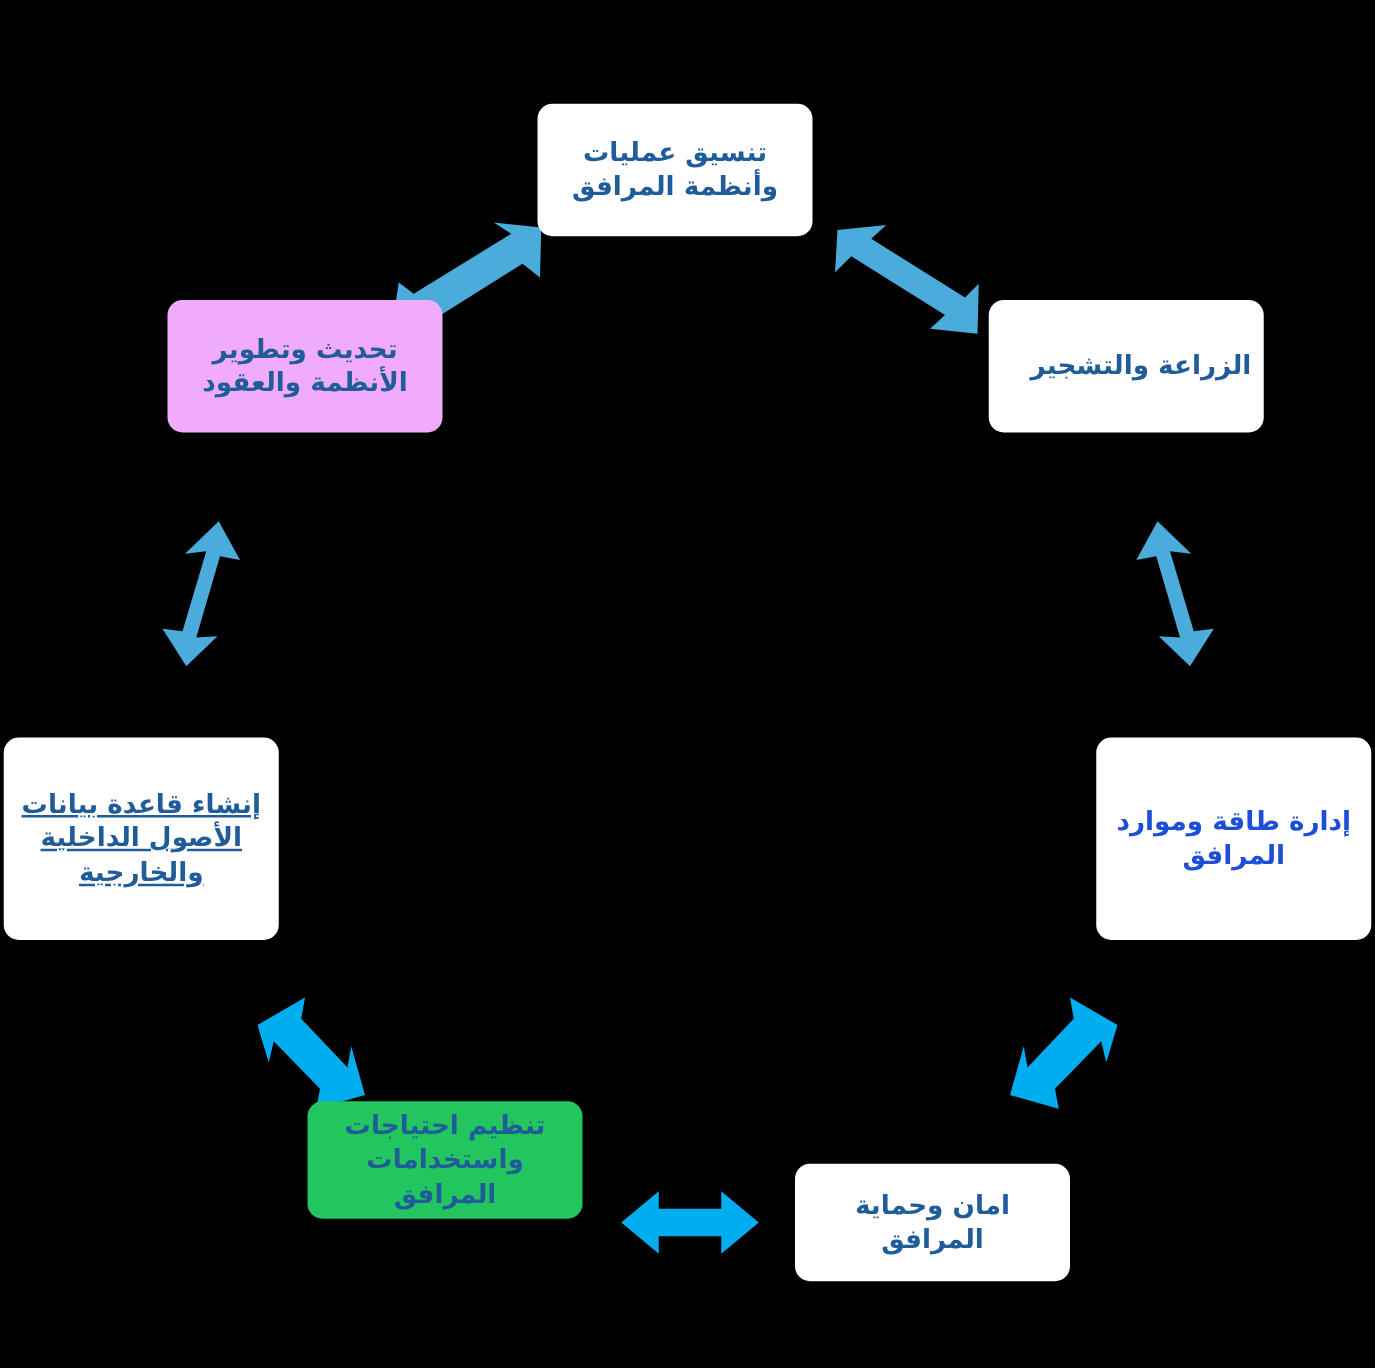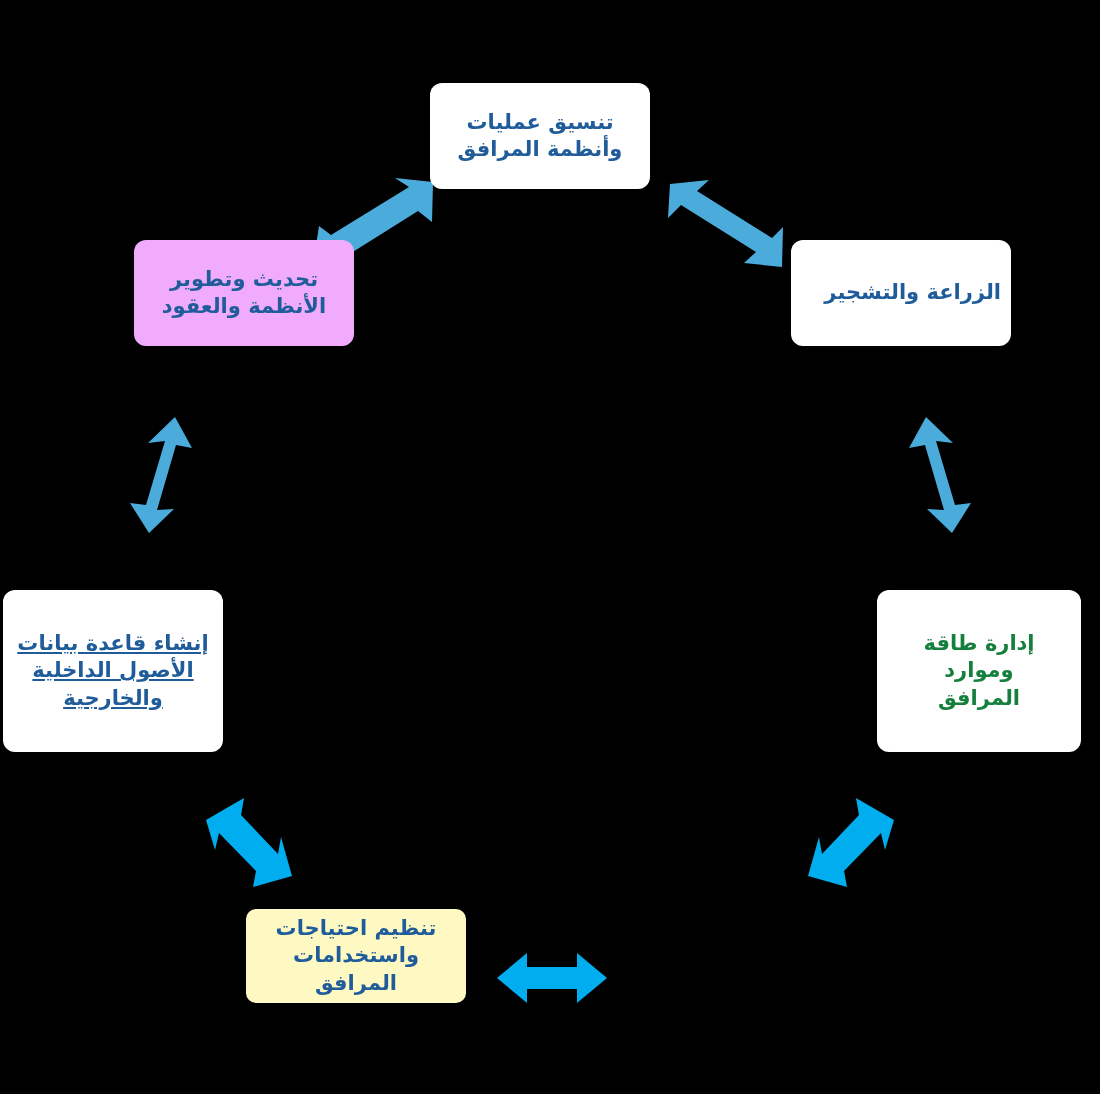--- a/index.html
+++ b/index.html
@@ -109,24 +109,27 @@
   <div class="node" style="left: 791px; top: 240px; width: 220px; height: 106px; background: rgb(255, 255, 255); color: rgb(31, 92, 153); text-align: right;">
     <span class="node-text">الزراعة والتشجير</span>
   </div>
 
   <div class="node" style="left: 3px; top: 590px; width: 220px; height: 162px; background: rgb(255, 255, 255); color: rgb(31, 92, 153); text-decoration: underline;">
     <span class="node-text">إنشاء قاعدة بيانات
 الأصول الداخلية
 والخارجية</span>
   </div>
 
-  <div class="node" style="left: 877px; top: 590px; width: 204px; height: 162px; background: rgb(255, 255, 255); color: #15803d;">
+  <div class="node" style="left: 877px; top: 590px; width: 220px; height: 162px; background: rgb(255, 255, 255); color: #1d4ed8;">
     <span class="node-text">إدارة طاقة وموارد
 المرافق</span>
   </div>
 
-  <div class="node" style="left: 246px; top: 909px; width: 220px; height: 94px; background: #fef9c3; color: rgb(31, 92, 153); border-radius: 10px;">
+  <div class="node" style="left: 246px; top: 881px; width: 220px; height: 94px; background: #22c55e; color: rgb(31, 92, 153);">
     <span class="node-text">تنظيم احتياجات
 واستخدامات المرافق</span>
   </div>
 
+  <div class="node" style="left: 636px; top: 931px; width: 220px; height: 94px; background: rgb(255, 255, 255); color: rgb(31, 92, 153);">
+    <span class="node-text">امان وحماية المرافق</span>
+  </div>
 
 </div>
 
 </body></html>

